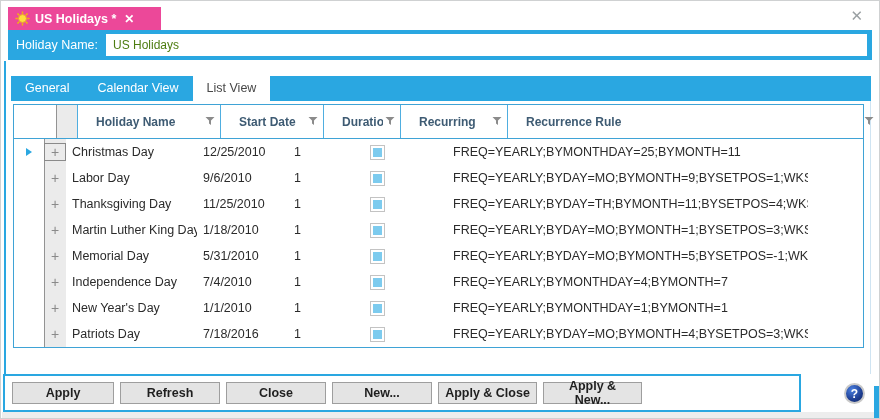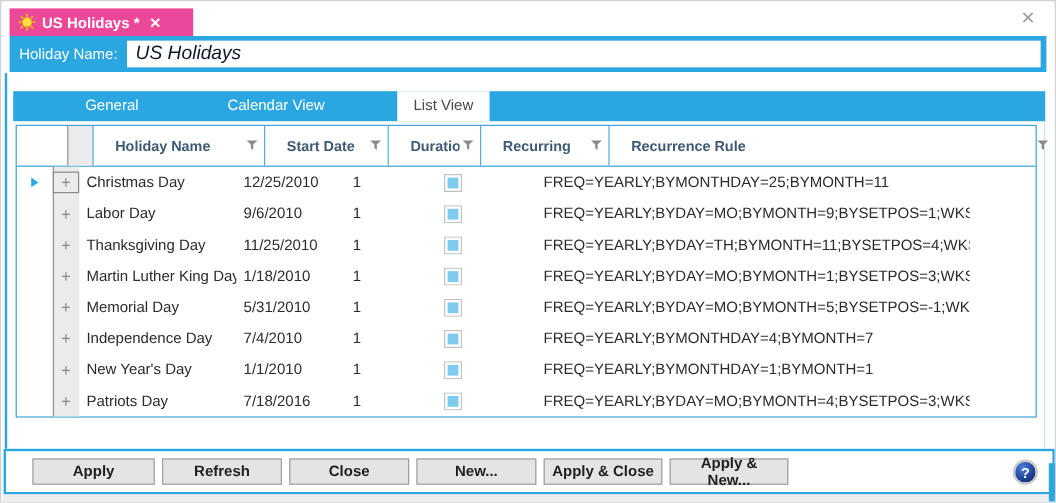--- a/index.html
+++ b/index.html
@@ -24,36 +24,36 @@
   }
   
   .name-bar{
     position:absolute;left:7px;top:29px;width:864px;height:30px;
     background:#2AA7E1;display:flex;align-items:center;gap:8px;
     padding:0 5px 0 8px;
   }
   .name-label{color:#fff;font-size:12.5px;white-space:nowrap;}
   .name-input{
     flex:1;height:22px;border:1px solid #ffffff;background:#fff;
-    font-family:"Liberation Sans",sans-serif;font-size:16px;color:#0f172a;
-    padding:0 6px;outline:none;font-style:italic;
+    font-family:"Liberation Sans",sans-serif;font-size:12px;color:#4d7c0f;
+    padding:0 6px;outline:none;
   }
   
   .left-accent{position:absolute;left:3px;top:60px;width:2px;height:313px;background:#2AA7E1;}
   .right-line{position:absolute;left:869px;top:100px;width:1px;height:273px;background:#cfe4f2;}
   .footer-strip{position:absolute;left:1px;top:411px;width:877px;height:7px;background:#ededed;}
   .corner-accent{position:absolute;left:873px;top:385px;width:6px;height:33px;background:#2AA7E1;}
   
   .tabstrip{
     position:absolute;left:10px;top:75px;width:860px;height:25px;
     background:#2AA7E1;display:flex;align-items:stretch;
   }
   .tab{
     padding:0 14px;line-height:25px;font-size:12.5px;color:#fff;
-    white-space:nowrap;cursor:pointer;margin-left:46px;
+    white-space:nowrap;cursor:pointer;
   }
   .tab.active{background:#fff;color:#474747;}
   
   .grid{
     position:absolute;left:12px;top:103px;width:851px;height:244px;
     border:1px solid #3FA3D6;background:#fff;
   }
   .grid-header{display:flex;height:34px;border-bottom:1px solid #3FA3D6;gap:12px;}
   .hcell{
     display:flex;align-items:center;justify-content:space-between;
@@ -90,23 +90,23 @@
     visibility:hidden;
   }
   .row-pointer.show{visibility:visible;}
   .chk{
     width:15px;height:15px;border:1px solid #c3c3c3;background:#fff;
     display:flex;align-items:center;justify-content:center;cursor:pointer;
   }
   .chk-inner{width:9px;height:9px;background:#7DCBEE;}
   
   .bottom-panel{
-    position:absolute;left:2px;top:373px;width:876px;height:38px;
+    position:absolute;left:2px;top:373px;width:798px;height:38px;
     border:2px solid #2AA7E1;background:#fff;
-    display:flex;align-items:center;gap:6px;padding-left:22px;
+    display:flex;align-items:center;gap:6px;padding-left:7px;
   }
   .btn{
     height:22px;border:1px solid #9e9e9e;background:#e4e4e4;
     font-family:"Liberation Sans",sans-serif;font-size:12.5px;font-weight:600;
     color:#1f1f1f;display:flex;align-items:center;justify-content:center;
     cursor:pointer;flex:none;
   }
   .help-badge{
     position:absolute;left:843px;top:382px;width:21px;height:21px;border-radius:50%;
     background:radial-gradient(circle at 35% 28%, #4a7fe0 0%, #1d3c8f 62%, #12295f 100%);

